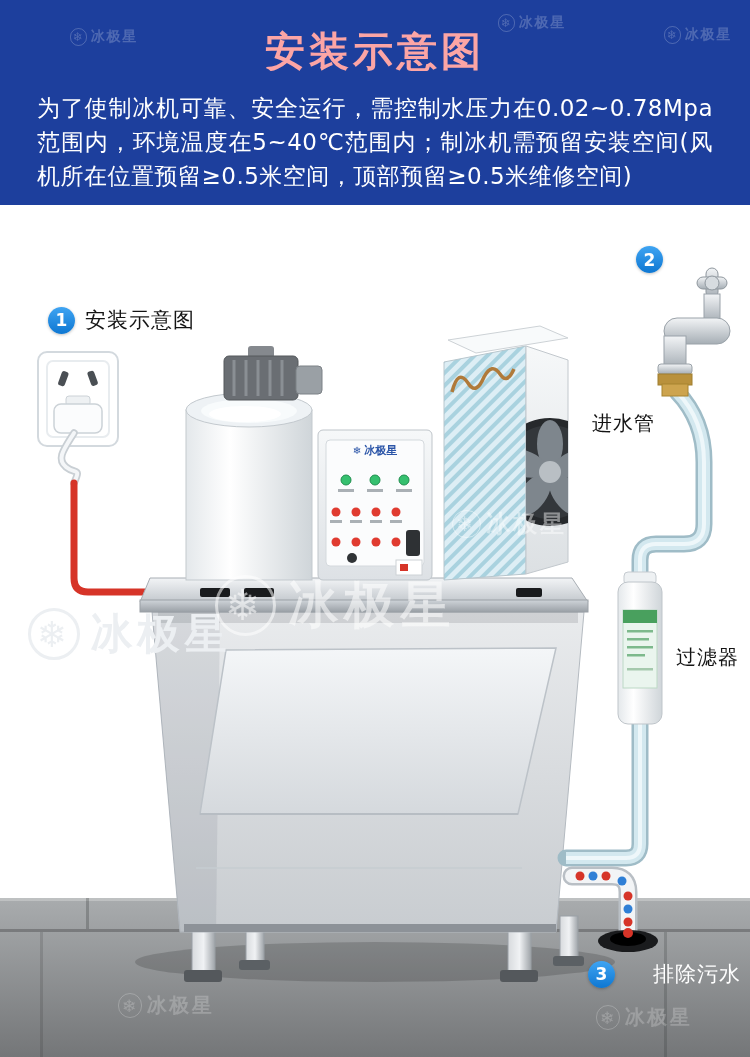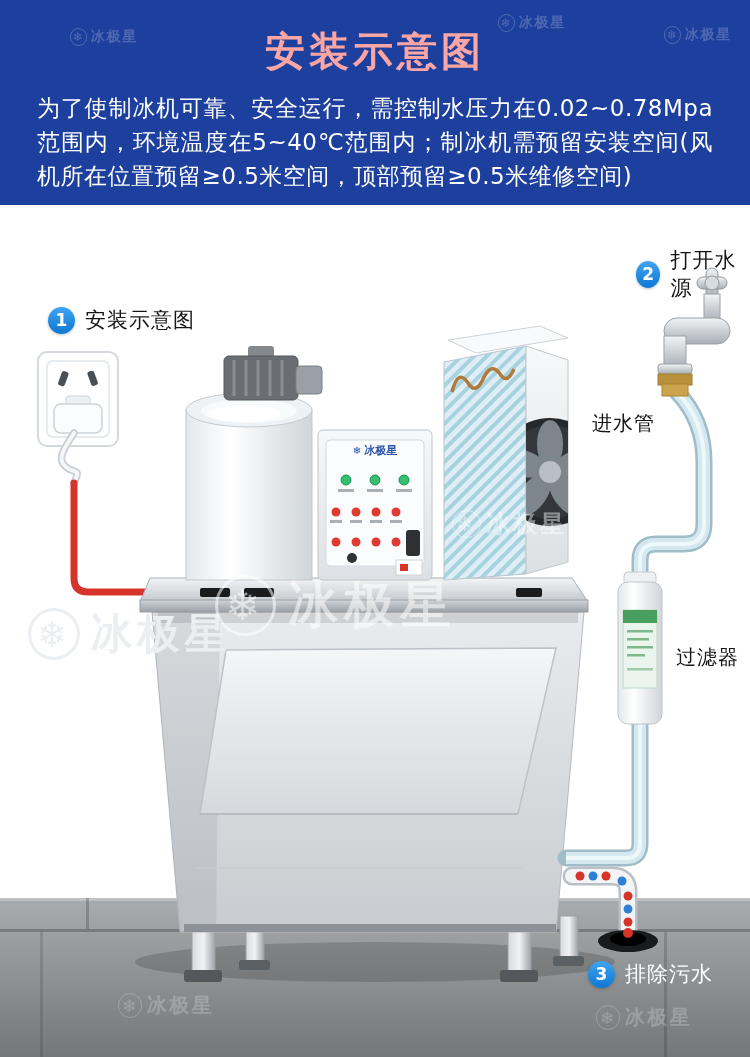--- a/index.html
+++ b/index.html
@@ -25,21 +25,21 @@
   
   .step{position:absolute;display:flex;align-items:center;gap:10px;z-index:4;}
   .step-num{
     width:27px;height:27px;border-radius:50%;
     background:linear-gradient(180deg,#3fa4f2,#0e77d2);
     color:#fff;font-weight:700;font-size:17px;
     display:flex;align-items:center;justify-content:center;
     box-shadow:0 1px 3px rgba(0,0,0,.25);
   }
   .step-label{font-size:21px;color:#141414;font-weight:500;letter-spacing:1px;}
-  .step.on-floor .step-label{color:#ffffff;}
+  .step.on-floor .step-label{color:#ffffff;margin-left:28px;}
   
   .side-label{position:absolute;font-size:20px;color:#141414;font-weight:500;z-index:4;letter-spacing:1px;text-align:right;}
   
   .panel-brand{
     position:absolute;left:333px;top:443px;width:84px;z-index:4;
     display:flex;align-items:center;justify-content:center;gap:3px;
     font-size:11px;font-weight:700;color:#2b55a8;
   }
   .panel-brand .sf{font-size:10px;}
   
@@ -334,21 +334,20 @@
     <span>冰极星</span>
   </div>
 
   <div class="step" style="left:48px;top:306px">
     <span class="step-num">1</span>
     <span class="step-label">安装示意图</span>
   </div>
 
   <div class="step" style="left:636px;top:246px">
     <span class="step-num">2</span>
-    <span class="step-label">打开水源</span>
   </div>
 
   <div class="step on-floor" style="left:588px;top:960px">
     <span class="step-num">3</span>
     <span class="step-label">排除污水</span>
   </div>
 
   <div class="side-label" style="left:592px;top:410px">进水管</div>
   <div class="side-label" style="left:676px;top:644px">过滤器</div>
 

